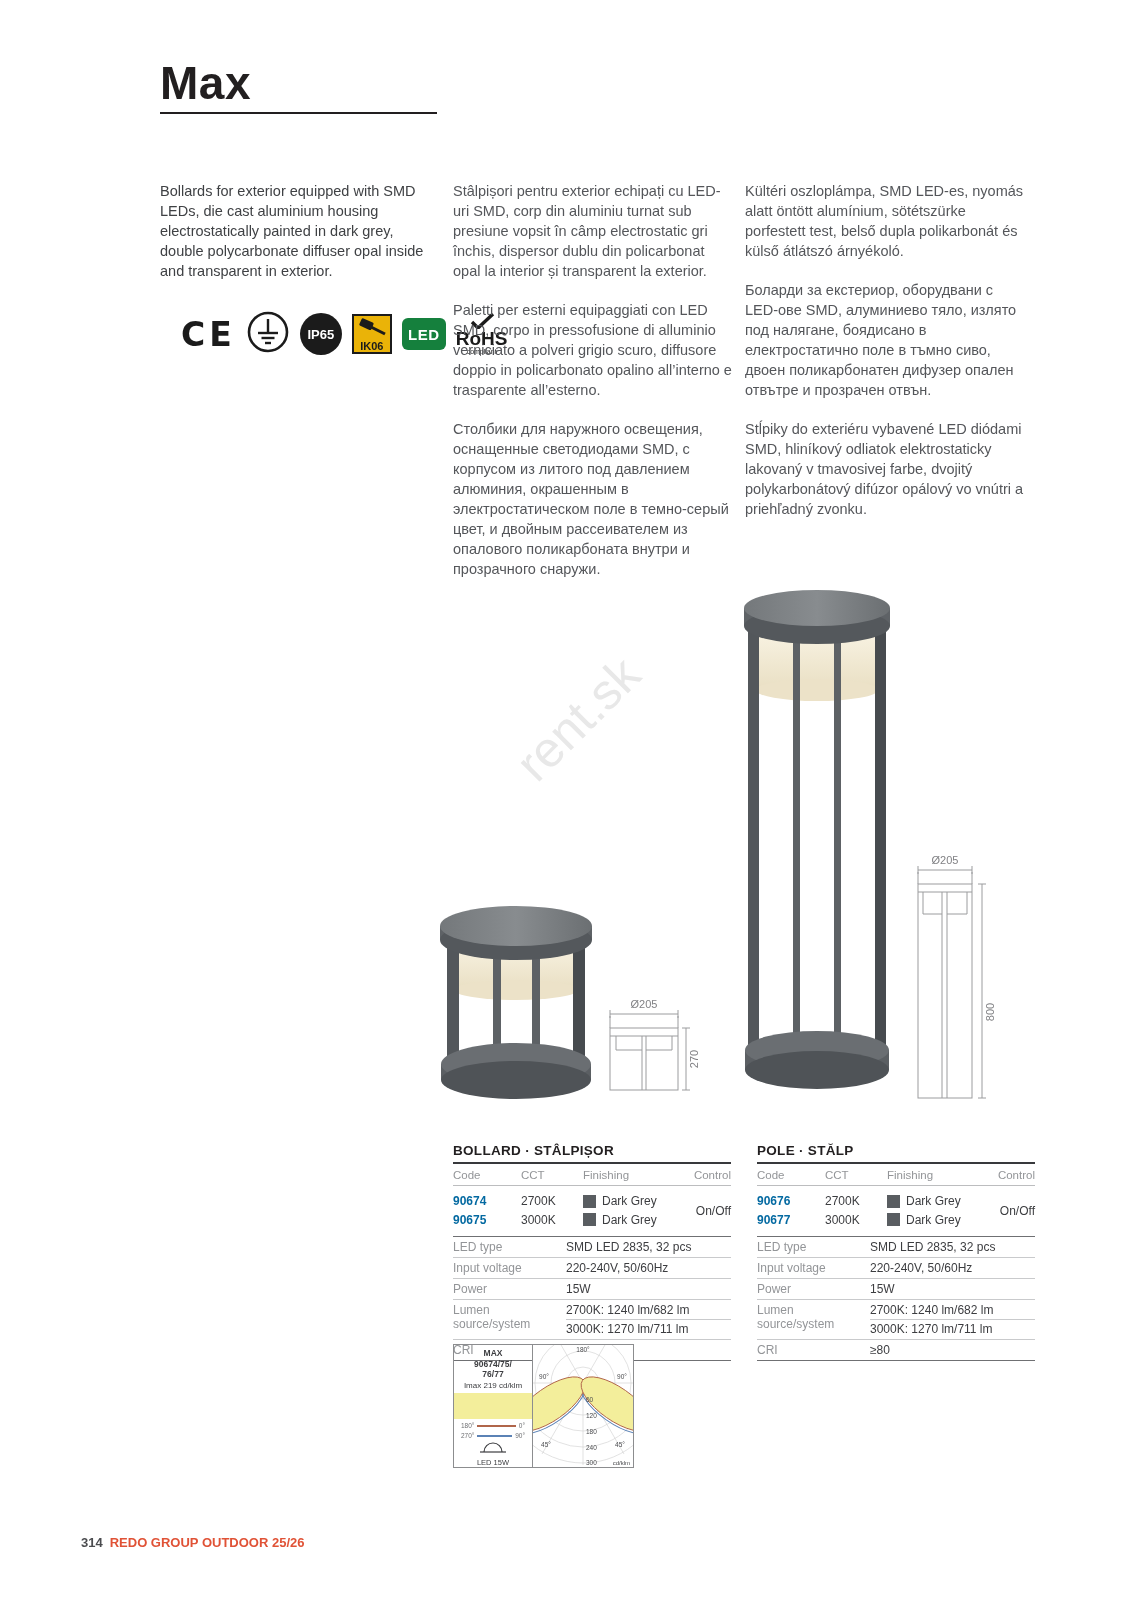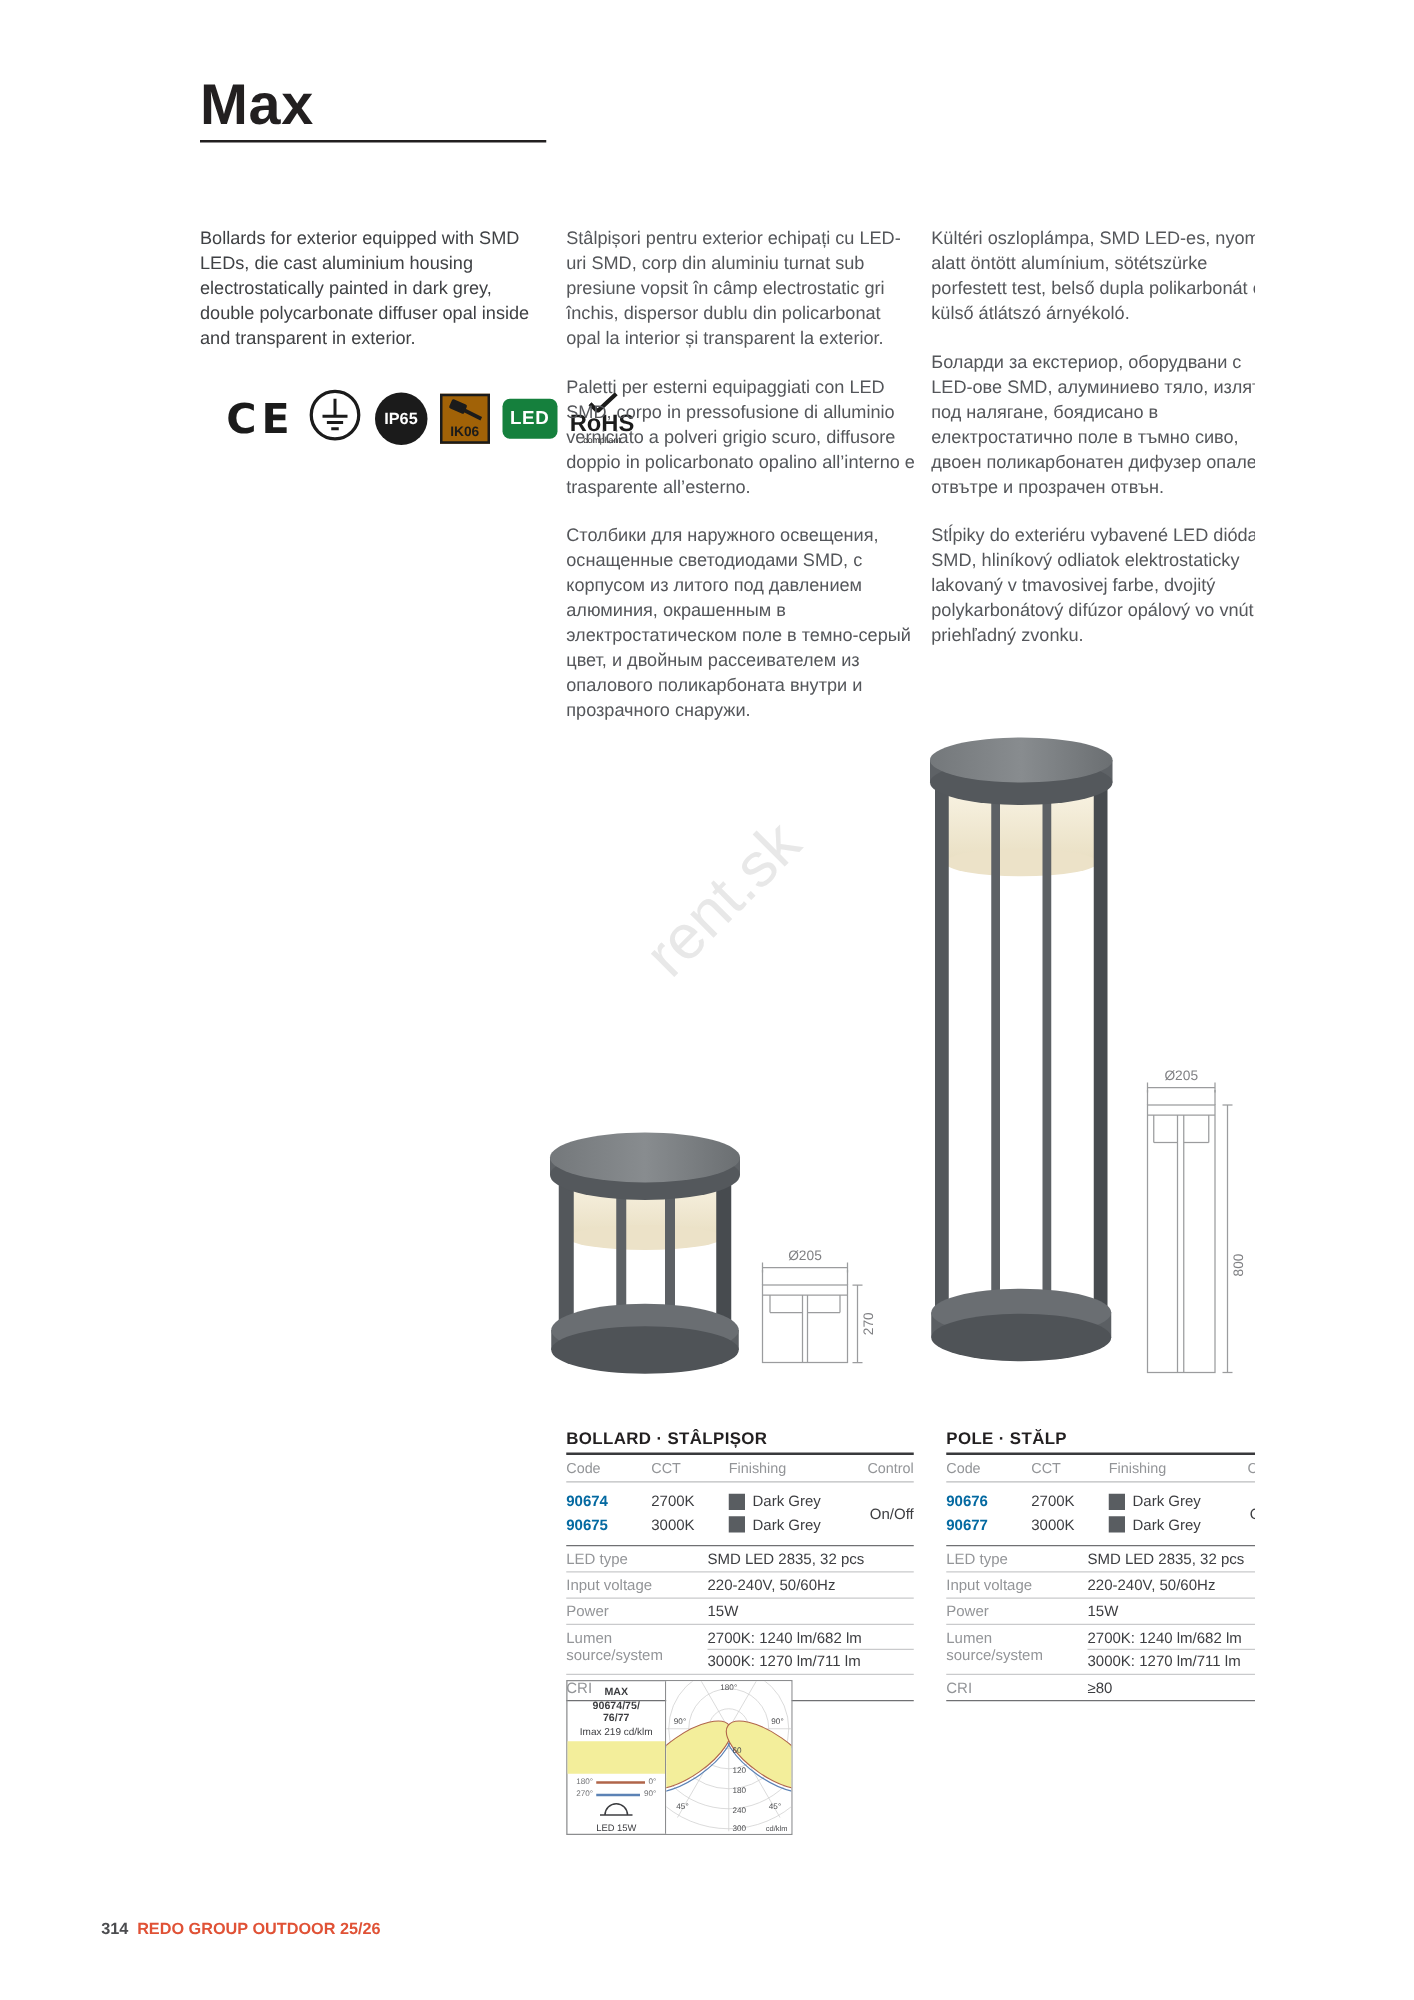--- a/index.html
+++ b/index.html
@@ -1,34 +1,34 @@
 <!DOCTYPE html>
 <html><head>
 <meta charset="utf-8">
 <style>
   html,body{margin:0;padding:0;background:#ffffff;}
   body{font-family:"Liberation Sans","DejaVu Sans",sans-serif;color:#2f3033;}
-  #page{position:relative;width:1004px;height:1600px;background:#fff;overflow:hidden;}
+  #page{position:relative;width:1004px;height:1600px;background:#fff;overflow:hidden;padding-left:32px;}
 
   
   .title{position:absolute;left:160px;top:56px;font-size:46px;font-weight:bold;color:#221f20;letter-spacing:.5px;}
   .title-rule{position:absolute;left:160px;top:112px;width:277px;height:2px;background:#221f20;}
 
   
   .col{position:absolute;font-size:14.5px;line-height:1.38;color:#54565a;}
   .col p{margin:0 0 19px 0;}
   .col-en{left:160px;top:181px;width:268px;color:#3f4144;}
   .col-mid{left:453px;top:181px;width:280px;}
   .col-right{left:745px;top:181px;width:282px;}
 
   
   .certs{position:absolute;left:158px;top:310px;display:flex;align-items:center;gap:10px;margin-left:23px;}
   .ce-mark{font-size:33px;font-weight:bold;color:#1b1b1b;letter-spacing:4px;font-family:"DejaVu Sans",sans-serif;}
   .ip65{width:42px;height:42px;border-radius:50%;background:#1b1b1b;color:#fff;display:flex;align-items:center;justify-content:center;font-weight:bold;font-size:13px;}
-  .ik06{width:40px;height:40px;border:2px solid #1b1b1b;box-sizing:border-box;position:relative;display:flex;align-items:flex-end;justify-content:center;background:#a16207;}
+  .ik06{width:40px;height:40px;border:2px solid #1b1b1b;box-sizing:border-box;position:relative;display:flex;align-items:flex-end;justify-content:center;background:#eab308;}
   .ik06 .lbl{font-size:11px;font-weight:bold;color:#1b1b1b;line-height:1.1;}
   .led{width:44px;height:32px;border-radius:6px;background:#15803d;color:#fff;display:flex;align-items:center;justify-content:center;font-weight:bold;font-size:15px;letter-spacing:.5px;}
   .rohs{display:flex;flex-direction:column;align-items:center;line-height:1;color:#1b1b1b;}
   .rohs .r1{font-size:19px;font-weight:bold;}
   .rohs .r2{font-size:7px;}
 
   
   .watermark{position:absolute;left:448px;top:690px;width:260px;text-align:center;transform:rotate(-45deg);font-size:50px;color:#e8e8e8;font-weight:400;}
 
   

